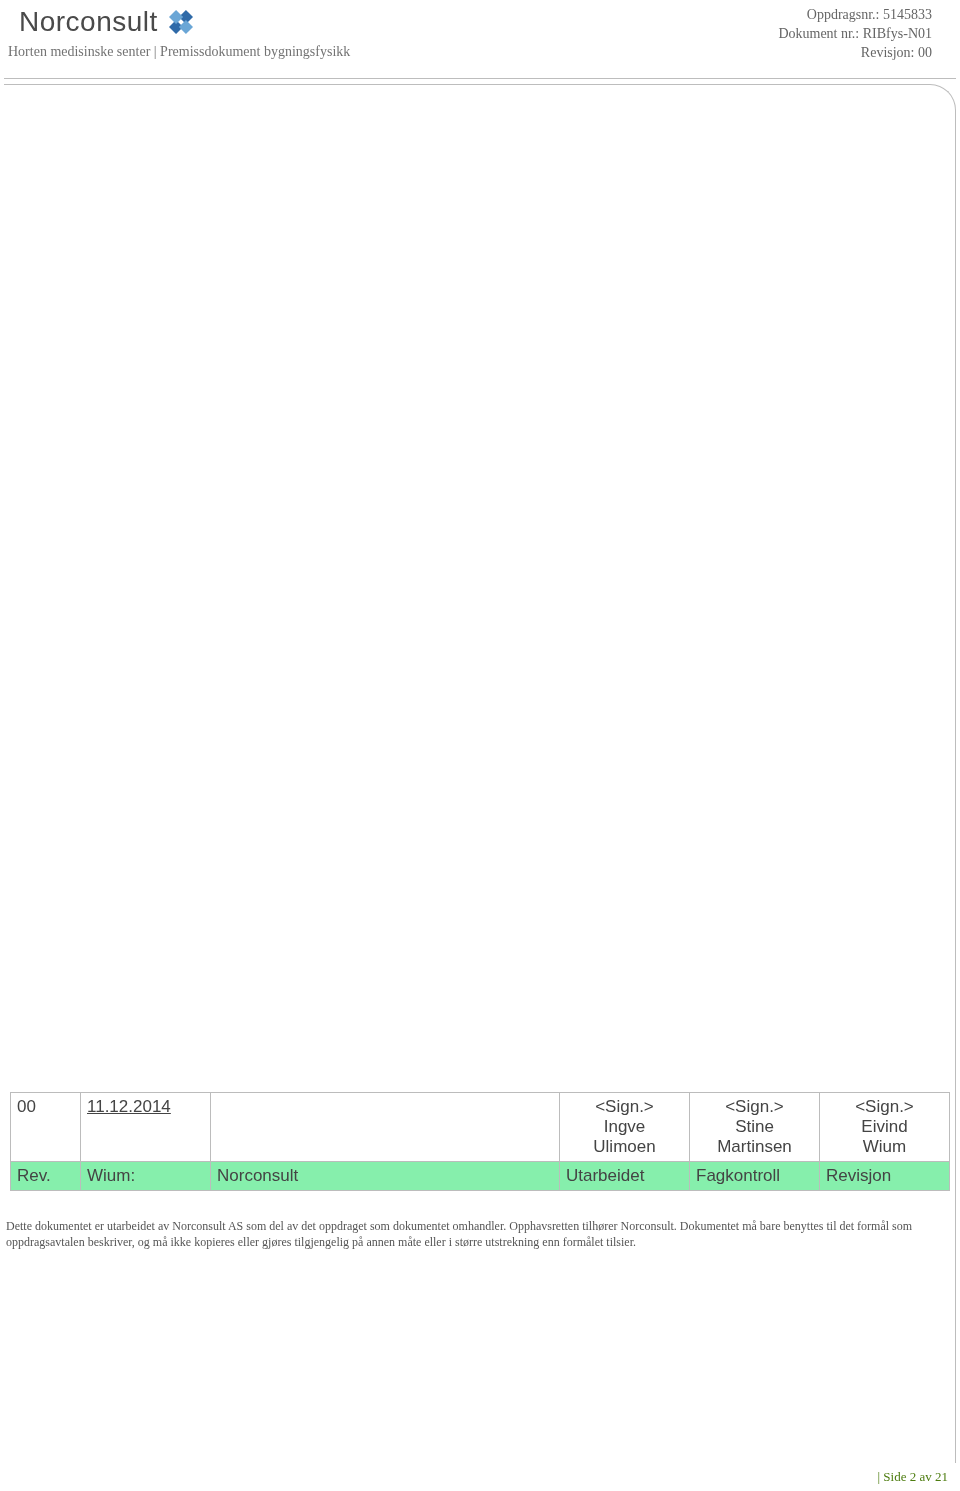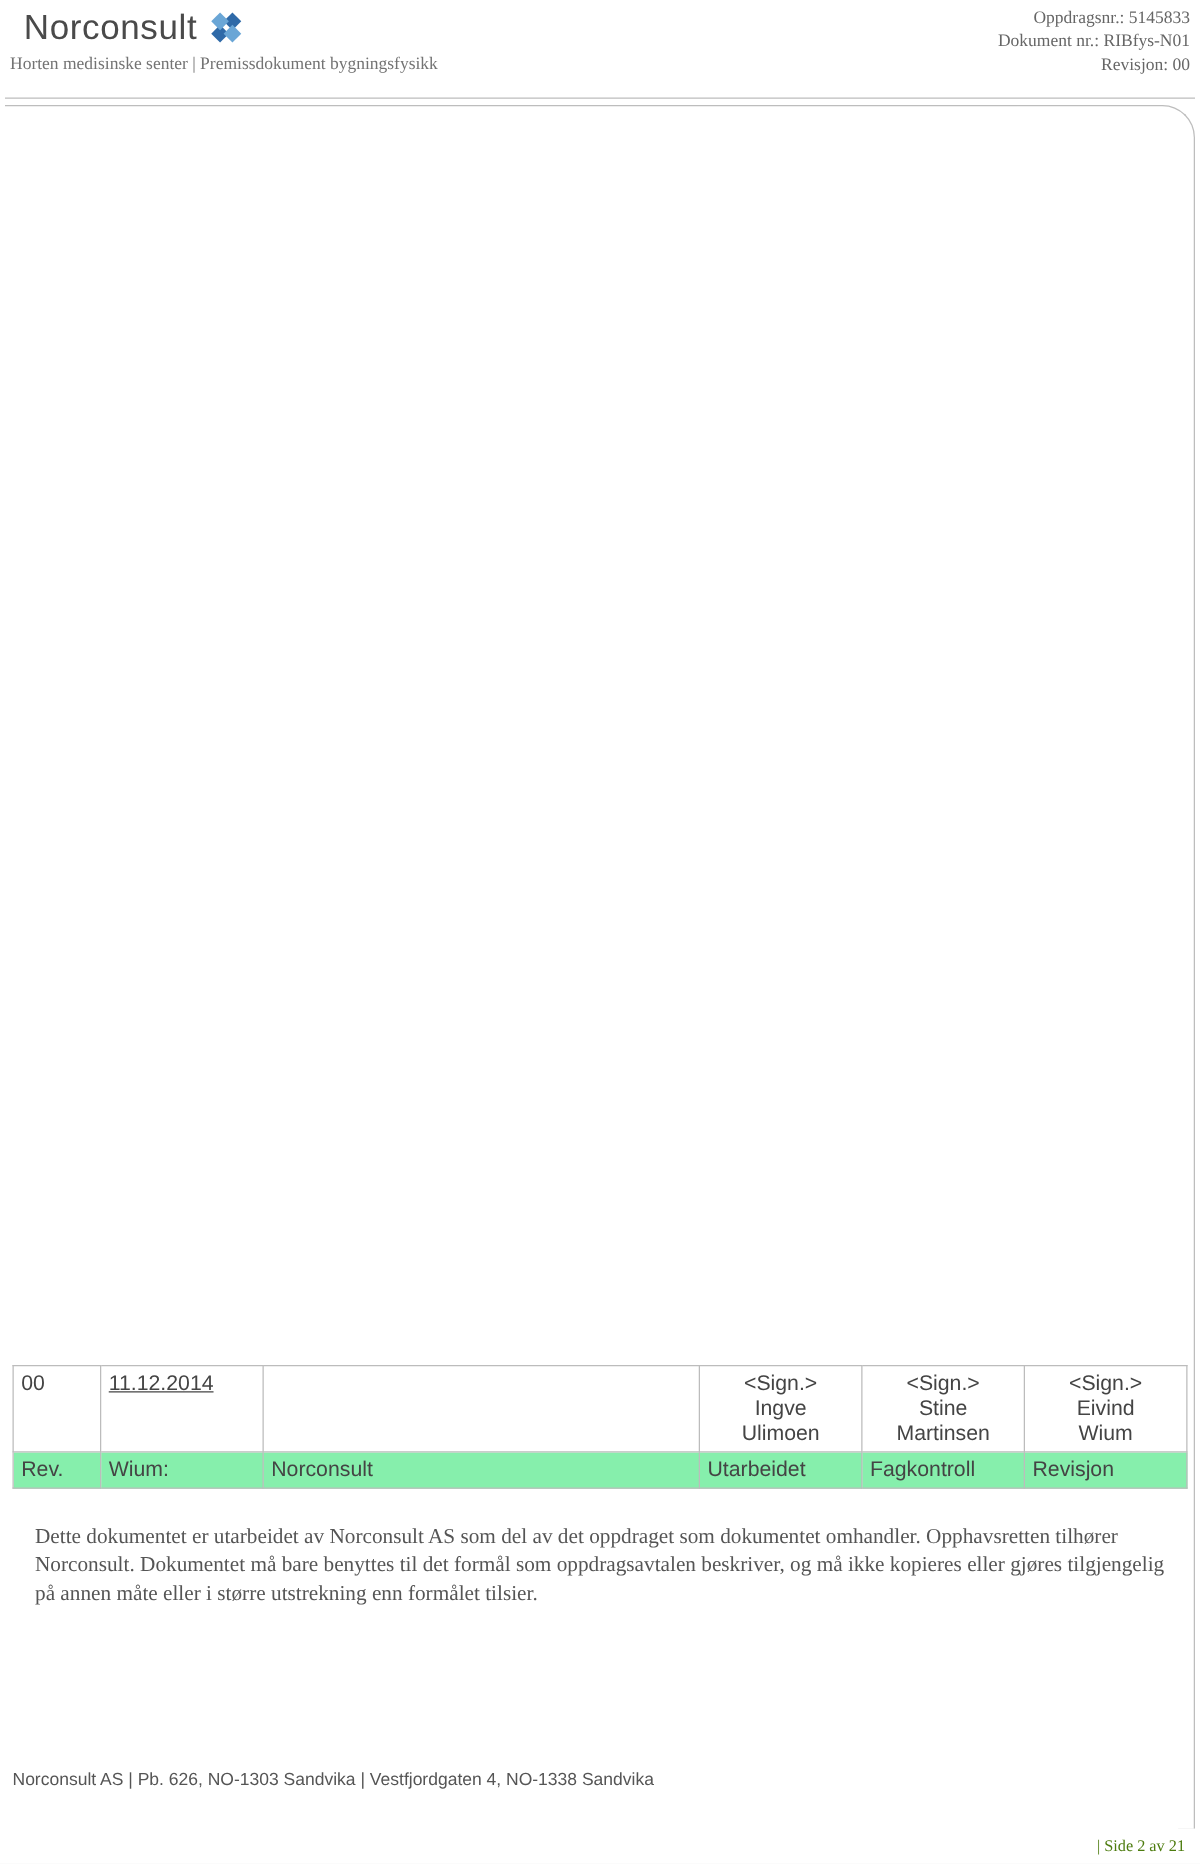--- a/index.html
+++ b/index.html
@@ -42,21 +42,21 @@
   }
   .subtitle {
     font-size: 14px;
     color: #737373;
     margin-top: 6px;
     padding-left: 2px;
   }
   .meta {
     position: absolute;
     top: 6px;
-    right: 8px;
+    right: 28px;
     text-align: right;
     font-size: 14px;
     color: #666;
     line-height: 1.35;
   }
   .hr-line {
     border: none;
     border-top: 1px solid #bdbdbd;
     margin: 2px 4px 0 4px;
   }
@@ -96,24 +96,24 @@
   table.rev .hdr td {
     background: #86efac;
   }
   table.rev .col-rev  { width: 70px; }
   table.rev .col-date { width: 130px; text-decoration: underline; }
   table.rev .col-desc { }
   table.rev .col-p    { width: 130px; text-align: center; }
   
   .disclaimer {
     position: absolute;
-    left: 28px;
+    left: 6px;
     right: 20px;
     top: 1218px;
-    font-size: 17px;
+    font-size: 12px;
     color: #555;
     line-height: 1.35;
   }
   
   .footer-line {
     position: absolute;
     left: 10px;
     bottom: 60px;
     font-family: Arial, Helvetica, sans-serif;
     font-size: 14px;
@@ -191,17 +191,16 @@
         <td>Utarbeidet</td>
         <td>Fagkontroll</td>
         <td>Revisjon</td>
       </tr>
     </tbody>
       </table>
   </div>
 
   <div class="disclaimer">Dette dokumentet er utarbeidet av Norconsult AS som del av det oppdraget som dokumentet omhandler. Opphavsretten tilhører Norconsult. Dokumentet må bare benyttes til det formål som oppdragsavtalen beskriver, og må ikke kopieres eller gjøres tilgjengelig på annen måte eller i større utstrekning enn formålet tilsier.</div>
 
-  <div class="footer-line">Norconsult AS | Pb. 626, NO-1303 Sandvika | Vestfjordgaten 4, NO-1338 Sandvika</div>
 
   <div class="pagenum">| Side 2 av 21</div>
 
 </div>
 
 </body></html>

